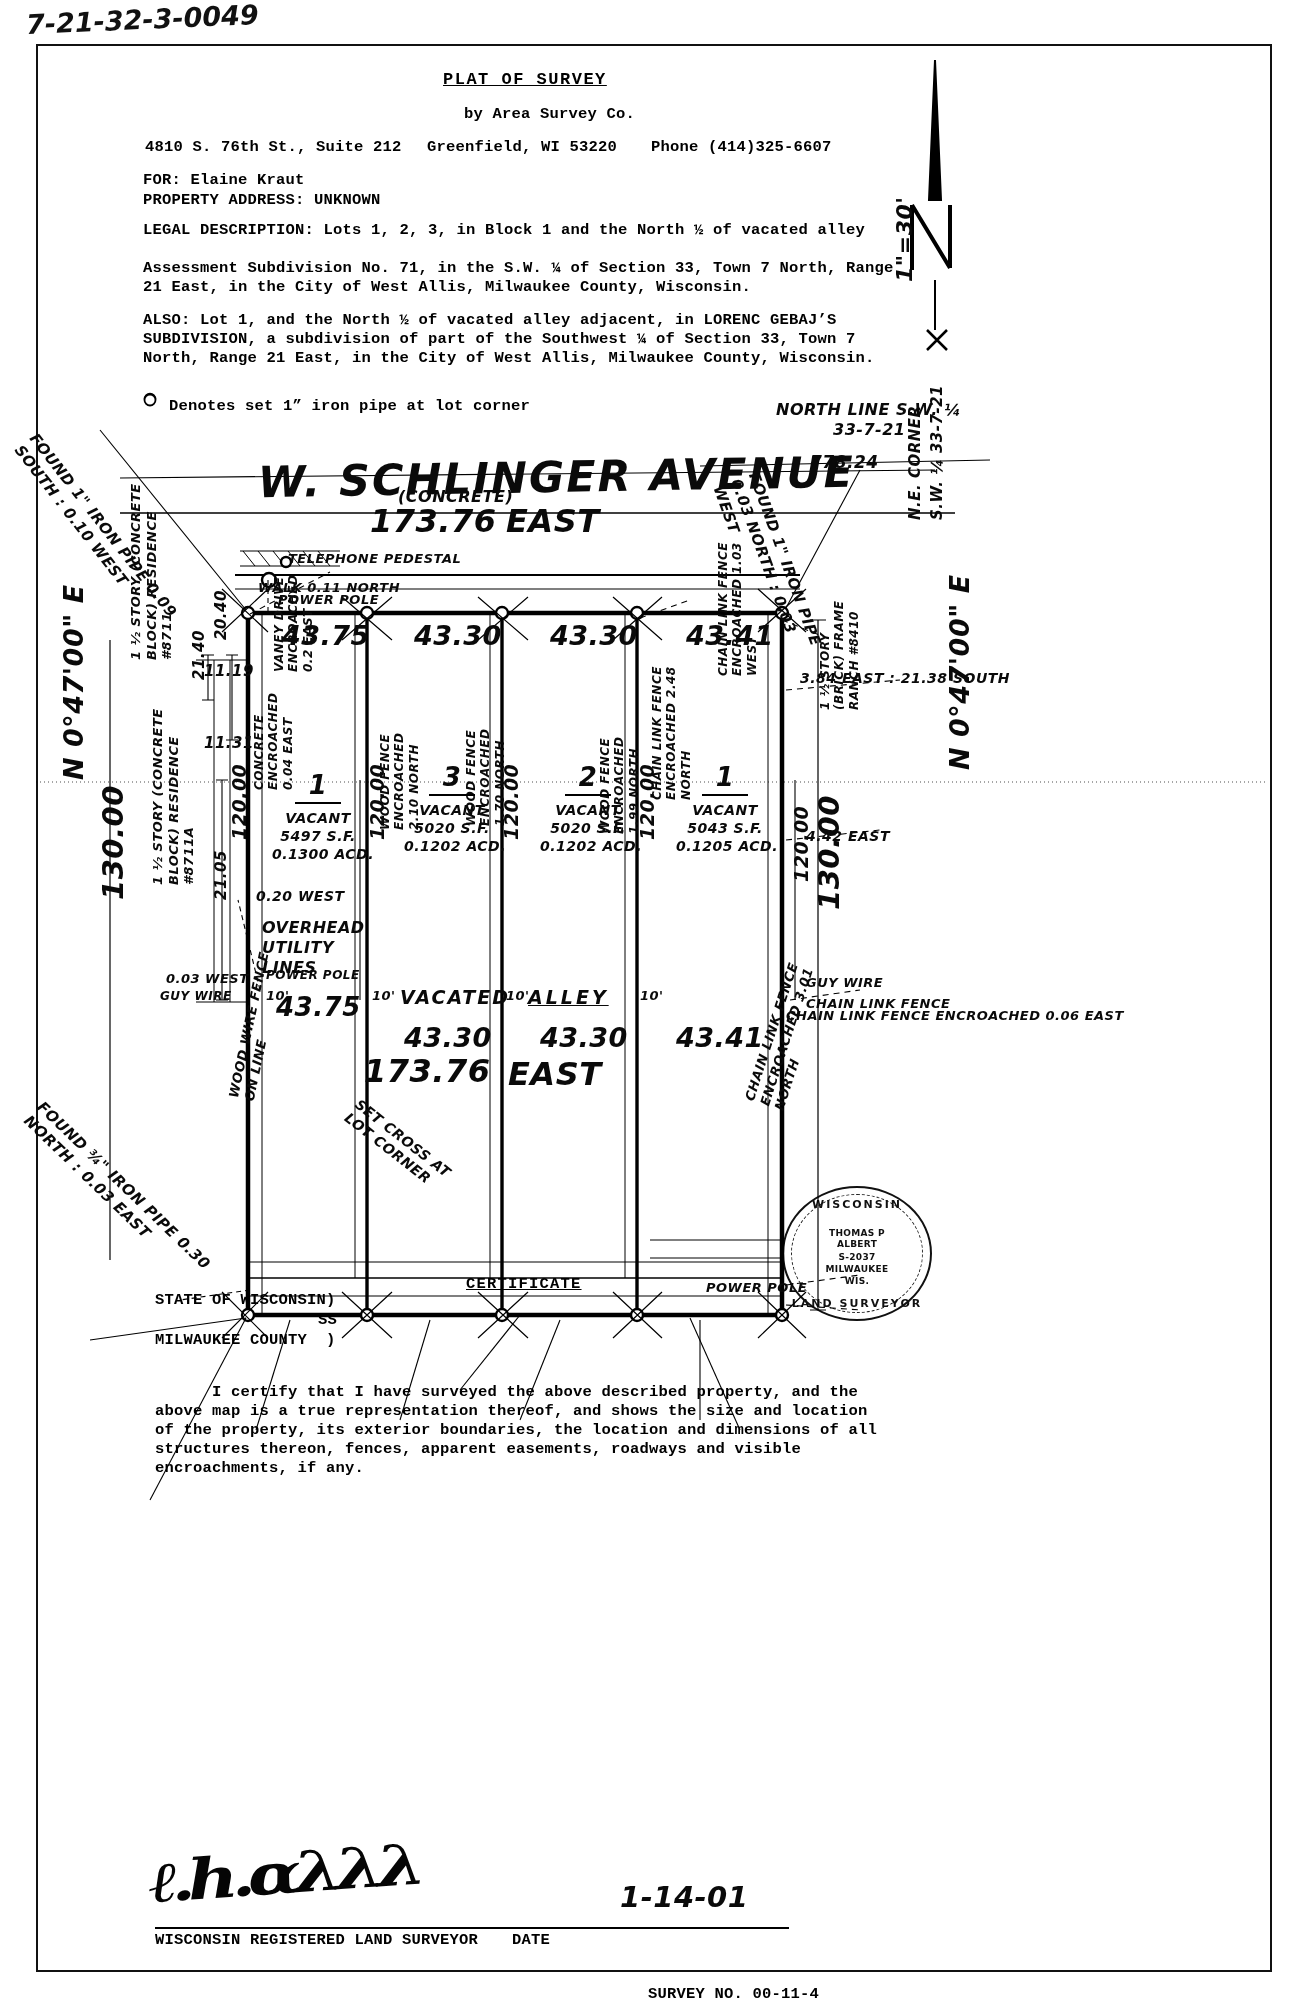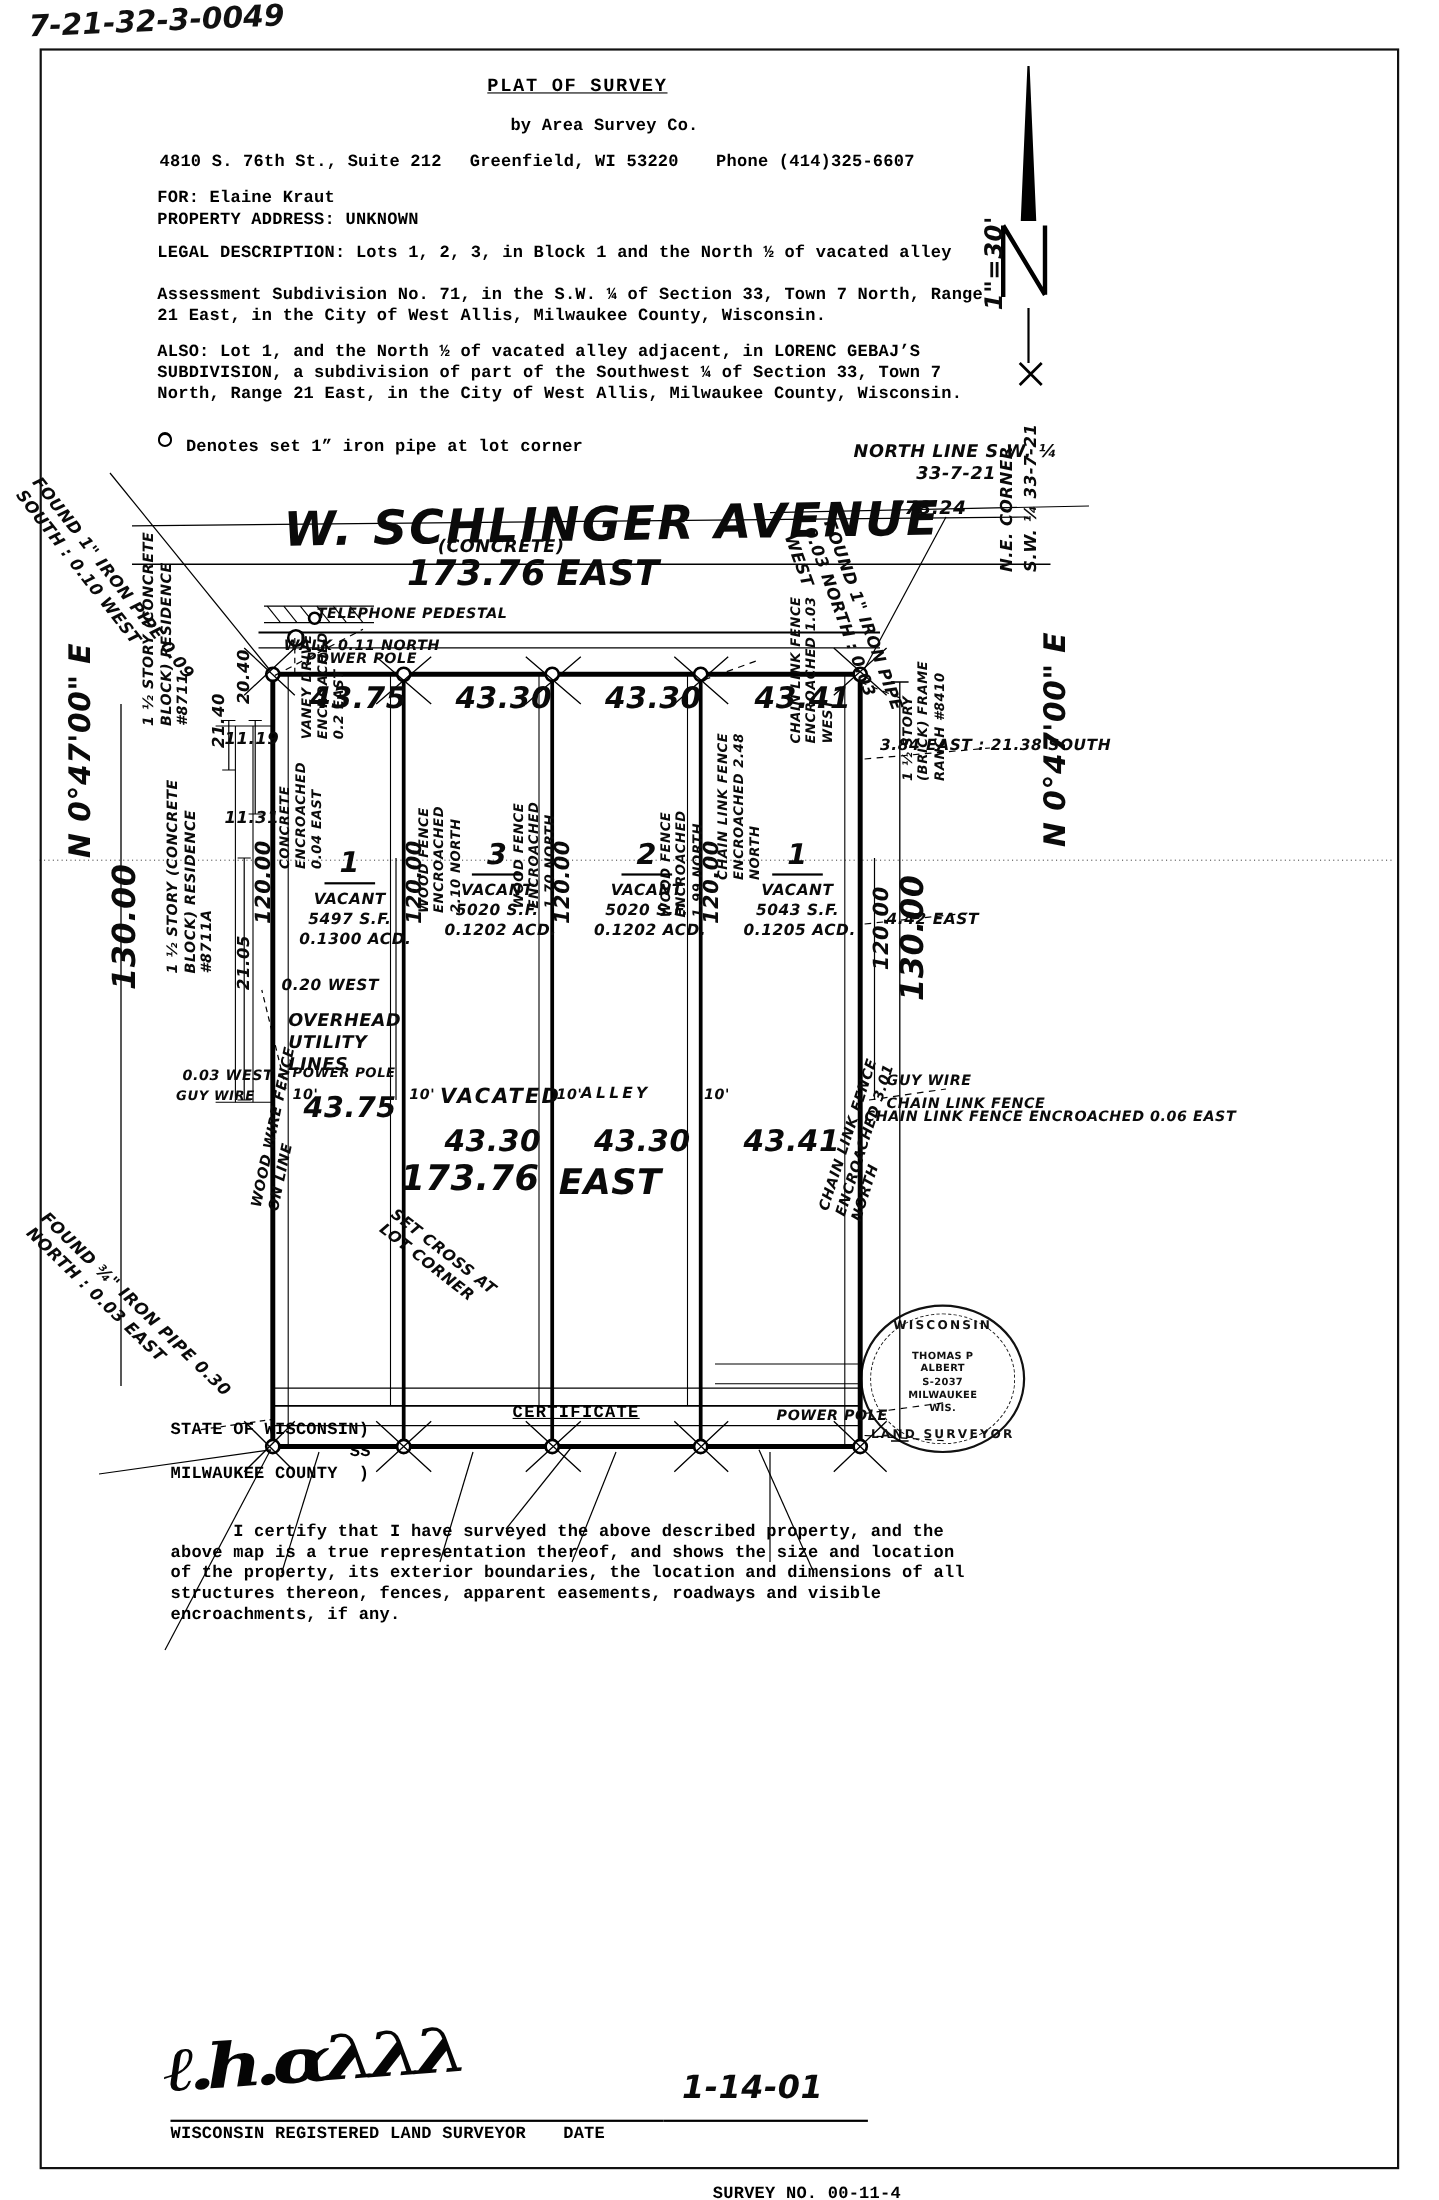--- a/index.html
+++ b/index.html
@@ -254,21 +254,21 @@
   <div class="handwrite" style="left:276px;top:992px;font-size:26px;">43.75</div>
   <div class="handwrite" style="left:404px;top:1022px;font-size:27px;">43.30</div>
   <div class="handwrite" style="left:540px;top:1022px;font-size:27px;">43.30</div>
   <div class="handwrite" style="left:676px;top:1022px;font-size:27px;">43.41</div>
 
   <div class="handwrite" style="left:364px;top:1052px;font-size:32px;">173.76</div>
   <div class="handwrite" style="left:508px;top:1055px;font-size:32px;">EAST</div>
   <div class="handwrite" style="left:362px;top:1096px;font-size:14px;transform:rotate(38deg);transform-origin:left top;width:120px;white-space:normal;line-height:1.2;">SET CROSS AT LOT CORNER</div>
 
   <div class="handwrite" style="left:400px;top:986px;font-size:19px;letter-spacing:2px;">VACATED</div>
-  <div class="handwrite" style="left:528px;top:986px;font-size:14px;letter-spacing:3px;">ALLEY</div>
+  <div class="handwrite" style="left:528px;top:986px;font-size:19px;letter-spacing:3px;text-decoration:underline;">ALLEY</div>
   <div class="handwrite" style="left:372px;top:988px;font-size:13px;">10'</div>
   <div class="handwrite" style="left:506px;top:988px;font-size:13px;">10'</div>
   <div class="handwrite" style="left:640px;top:988px;font-size:13px;">10'</div>
   <div class="handwrite" style="left:266px;top:988px;font-size:13px;">10'</div>
 
   <div class="handwrite" style="left:58px;top:780px;font-size:27px;transform:rotate(-90deg);transform-origin:left top;">N 0°47'00" E</div>
   <div class="handwrite" style="left:96px;top:900px;font-size:29px;transform:rotate(-90deg);transform-origin:left top;">130.00</div>
   <div class="handwrite" style="left:944px;top:770px;font-size:27px;transform:rotate(-90deg);transform-origin:left top;">N 0°47'00" E</div>
   <div class="handwrite" style="left:812px;top:910px;font-size:29px;transform:rotate(-90deg);transform-origin:left top;">130.00</div>
 

